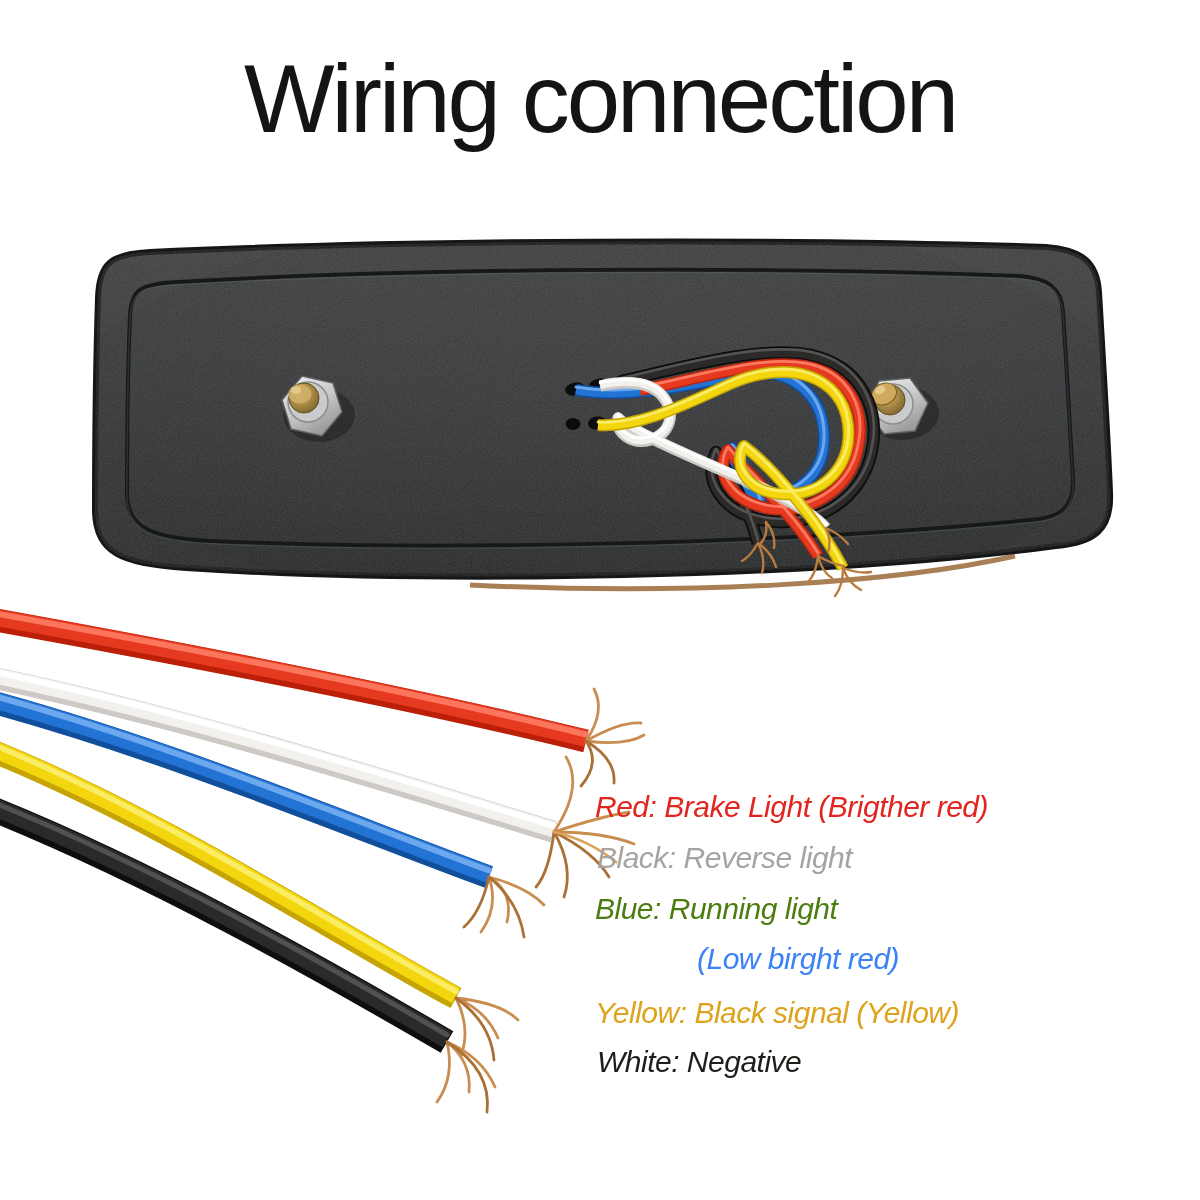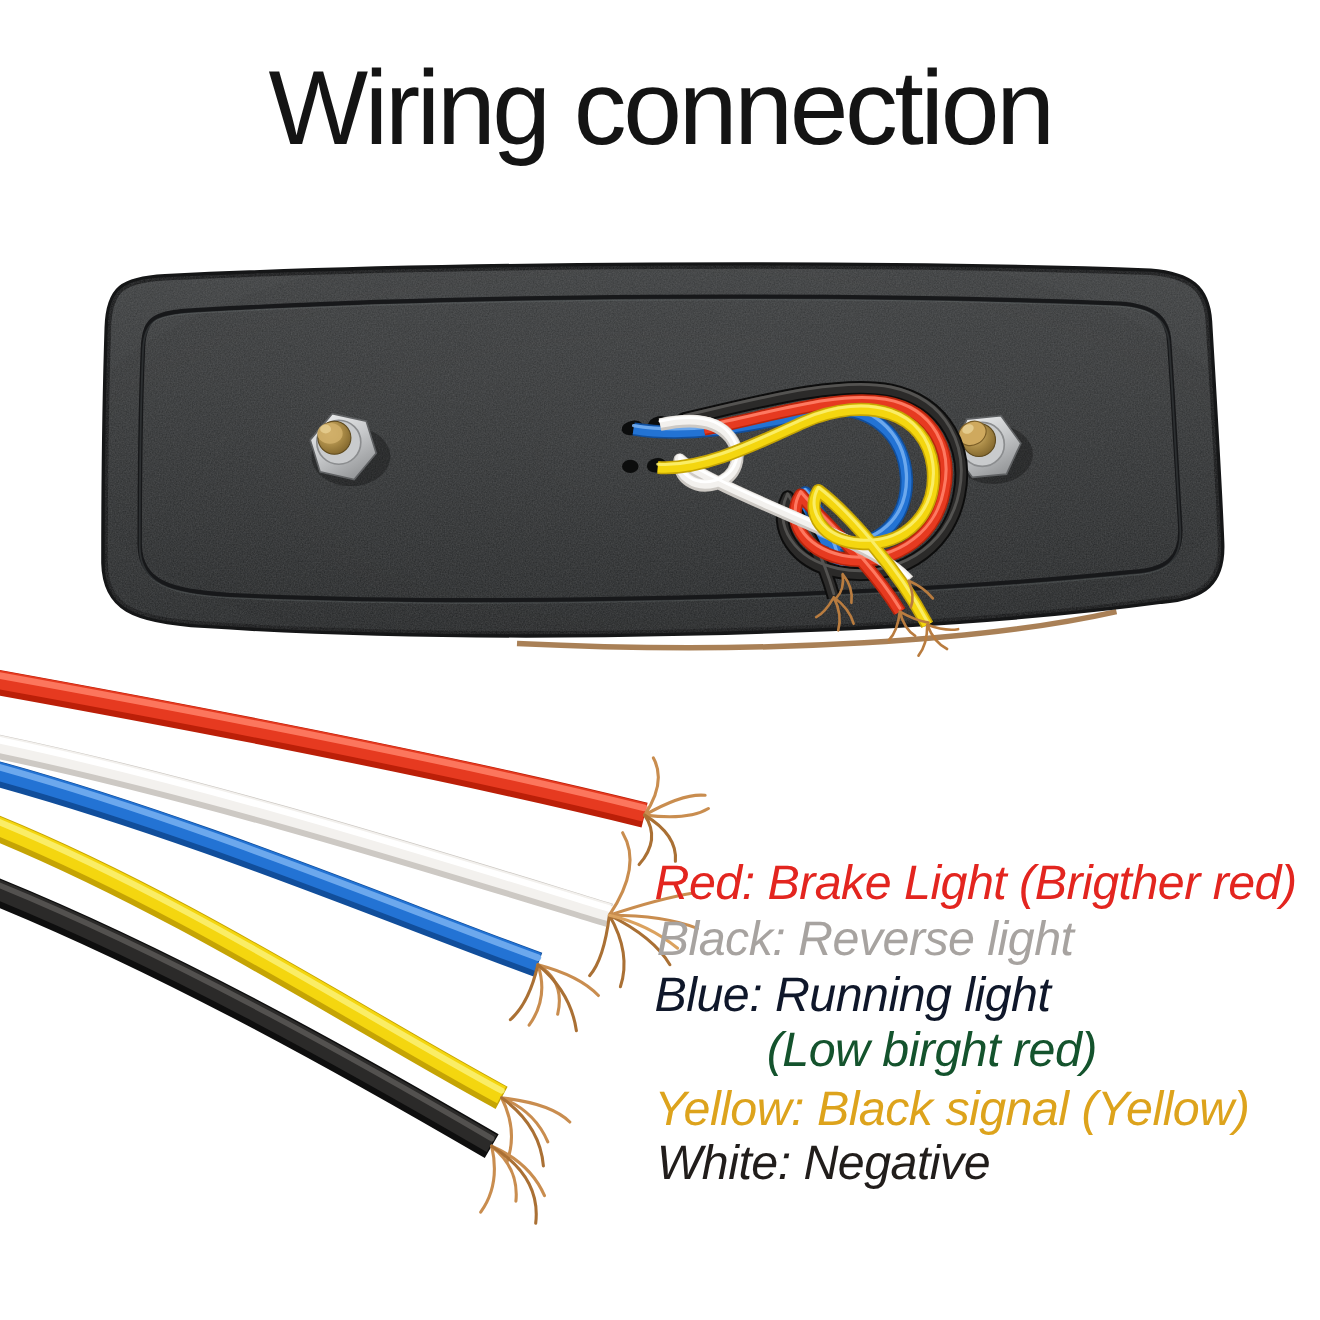--- a/index.html
+++ b/index.html
@@ -17,24 +17,25 @@
     font-weight:400;
     font-size:96px;
     letter-spacing:-3px;
     color:#141414;
     white-space:nowrap;
   }
   #photo-svg { position:absolute; top:0; left:0; width:1200px; height:1200px; }
   .legend-line {
     position:absolute;
     font-style:italic;
-    font-size:44px;
+    font-size:30px;
     letter-spacing:-0.5px;
     white-space:nowrap;
     line-height:1.1;
+    margin-top:11px;
   }
 </style>
 </head>
 <body>
 
 <div id="stage">
 
   <h1 id="title">Wiring connection</h1>
 
   <svg id="photo-svg" viewBox="0 0 1200 1200" xmlns="http://www.w3.org/2000/svg">
@@ -218,19 +219,19 @@
           <path d="M 447 1042 q 25 20 22 50 M 447 1042 q 8 35 -10 60 M 447 1042 q 35 15 48 45"></path>
           <path d="M 447 1042 q 45 28 40 70" stroke="#aa7034"></path>
         </g>
       </g>
     </g>
   </svg>
 
   <div>
     <div class="legend-line" style="left: 595px; top: 779px; color: rgb(227, 37, 31);">Red: Brake Light (Brigther red)</div>
     <div class="legend-line" style="left: 597px; top: 830px; color: rgb(167, 163, 160);">Black: Reverse light</div>
-    <div class="legend-line" style="left: 595px; top: 881px; color: #0f172a;">Blue: Running light</div>
-    <div class="legend-line" style="left: 697px; top: 931px; color: #14532d;">(Low birght red)</div>
+    <div class="legend-line" style="left: 595px; top: 881px; color: #4d7c0f;">Blue: Running light</div>
+    <div class="legend-line" style="left: 697px; top: 931px; color: #3b82f6;">(Low birght red)</div>
     <div class="legend-line" style="left: 595px; top: 985px; color: rgb(221, 163, 28);">Yellow: Black signal (Yellow)</div>
     <div class="legend-line" style="left: 597px; top: 1034px; color: rgb(33, 29, 27);">White: Negative</div>
   </div>
 
 </div>
 
 </body></html>

